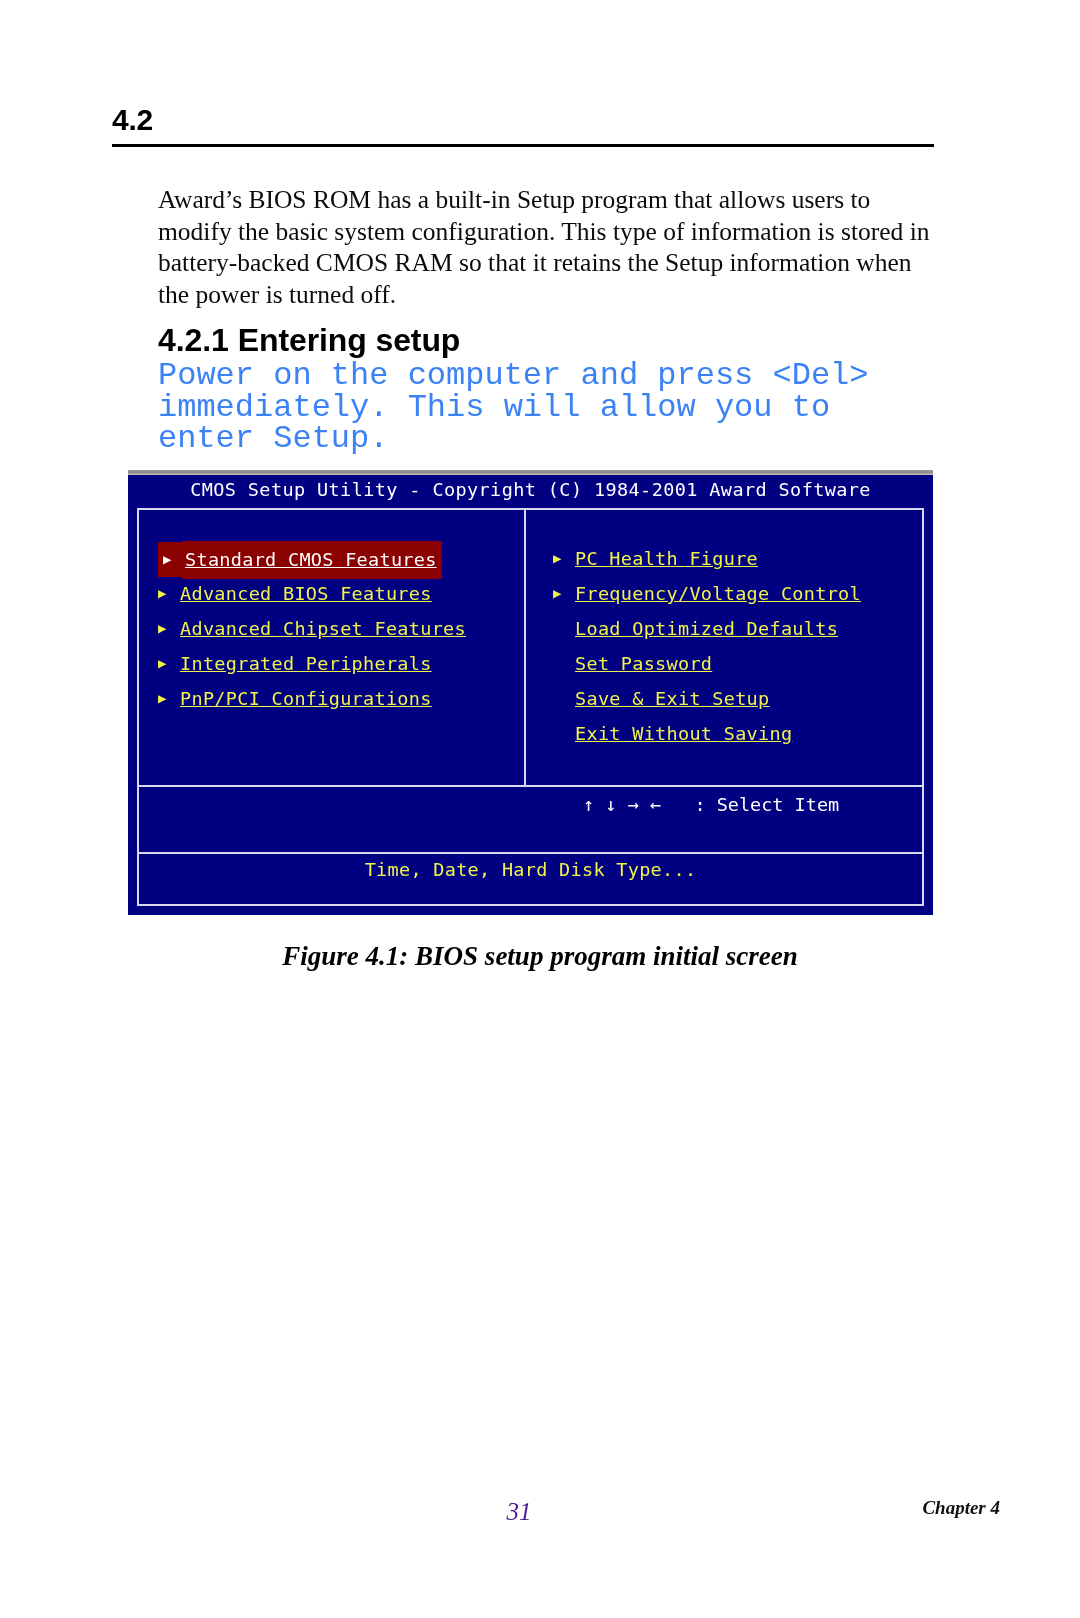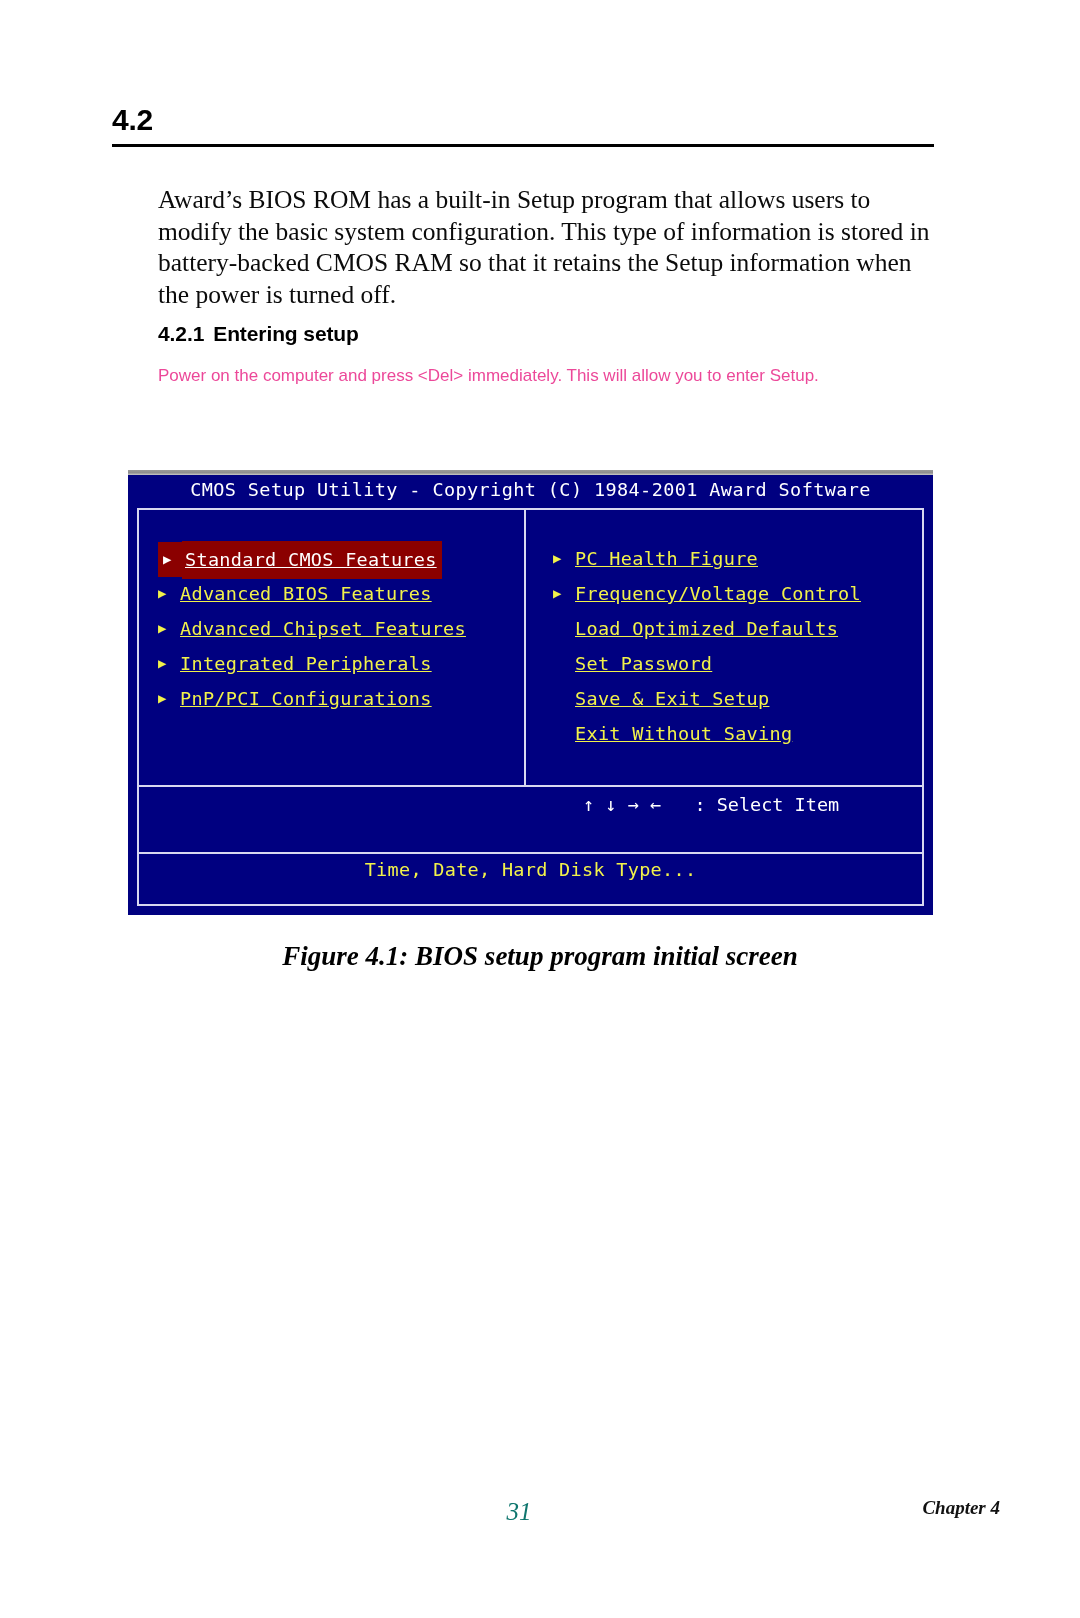--- a/index.html
+++ b/index.html
@@ -57,35 +57,35 @@
   }
   .body-block p { margin: 0; }
 
   
   .sub-head {
     position: absolute;
     left: 158px;
     top: 322px;
     font-family: "Liberation Sans", sans-serif;
     font-weight: bold;
-    font-size: 21px;
+    font-size: 32px;
     color: #000000;
     letter-spacing: -0.1px;
   }
   .sub-head .sub-num { margin-right: 9px; }
 
   .body-block2 {
     position: absolute;
     left: 158px;
     top: 360px;
     width: 782px;
-    font-family: Liberation Sans, sans-serif;
-    font-size: 17px;
+    font-family: Liberation Mono, monospace;
+    font-size: 32px;
     line-height: 31.5px;
-    color: #ec4899;
+    color: #3b82f6;
   }
   .body-block2 p { margin: 0; }
 
   
   .bios-wrap {
     position: absolute;
     left: 128px;
     top: 470px;
     width: 805px;
     height: 445px;
@@ -241,21 +241,21 @@
   
   .pg-num {
     position: absolute;
     left: 0;
     top: 1498px;
     width: 1038px;
     text-align: center;
     font-family: "Liberation Serif", serif;
     font-style: italic;
     font-size: 25px;
-    color: #0f766e;
+    color: #4c1d95;
   }
   .pg-chapter {
     position: absolute;
     right: 80px;
     top: 1497px;
     font-family: "Liberation Serif", serif;
     font-style: italic;
     font-weight: bold;
     font-size: 19px;
     color: #111111;

